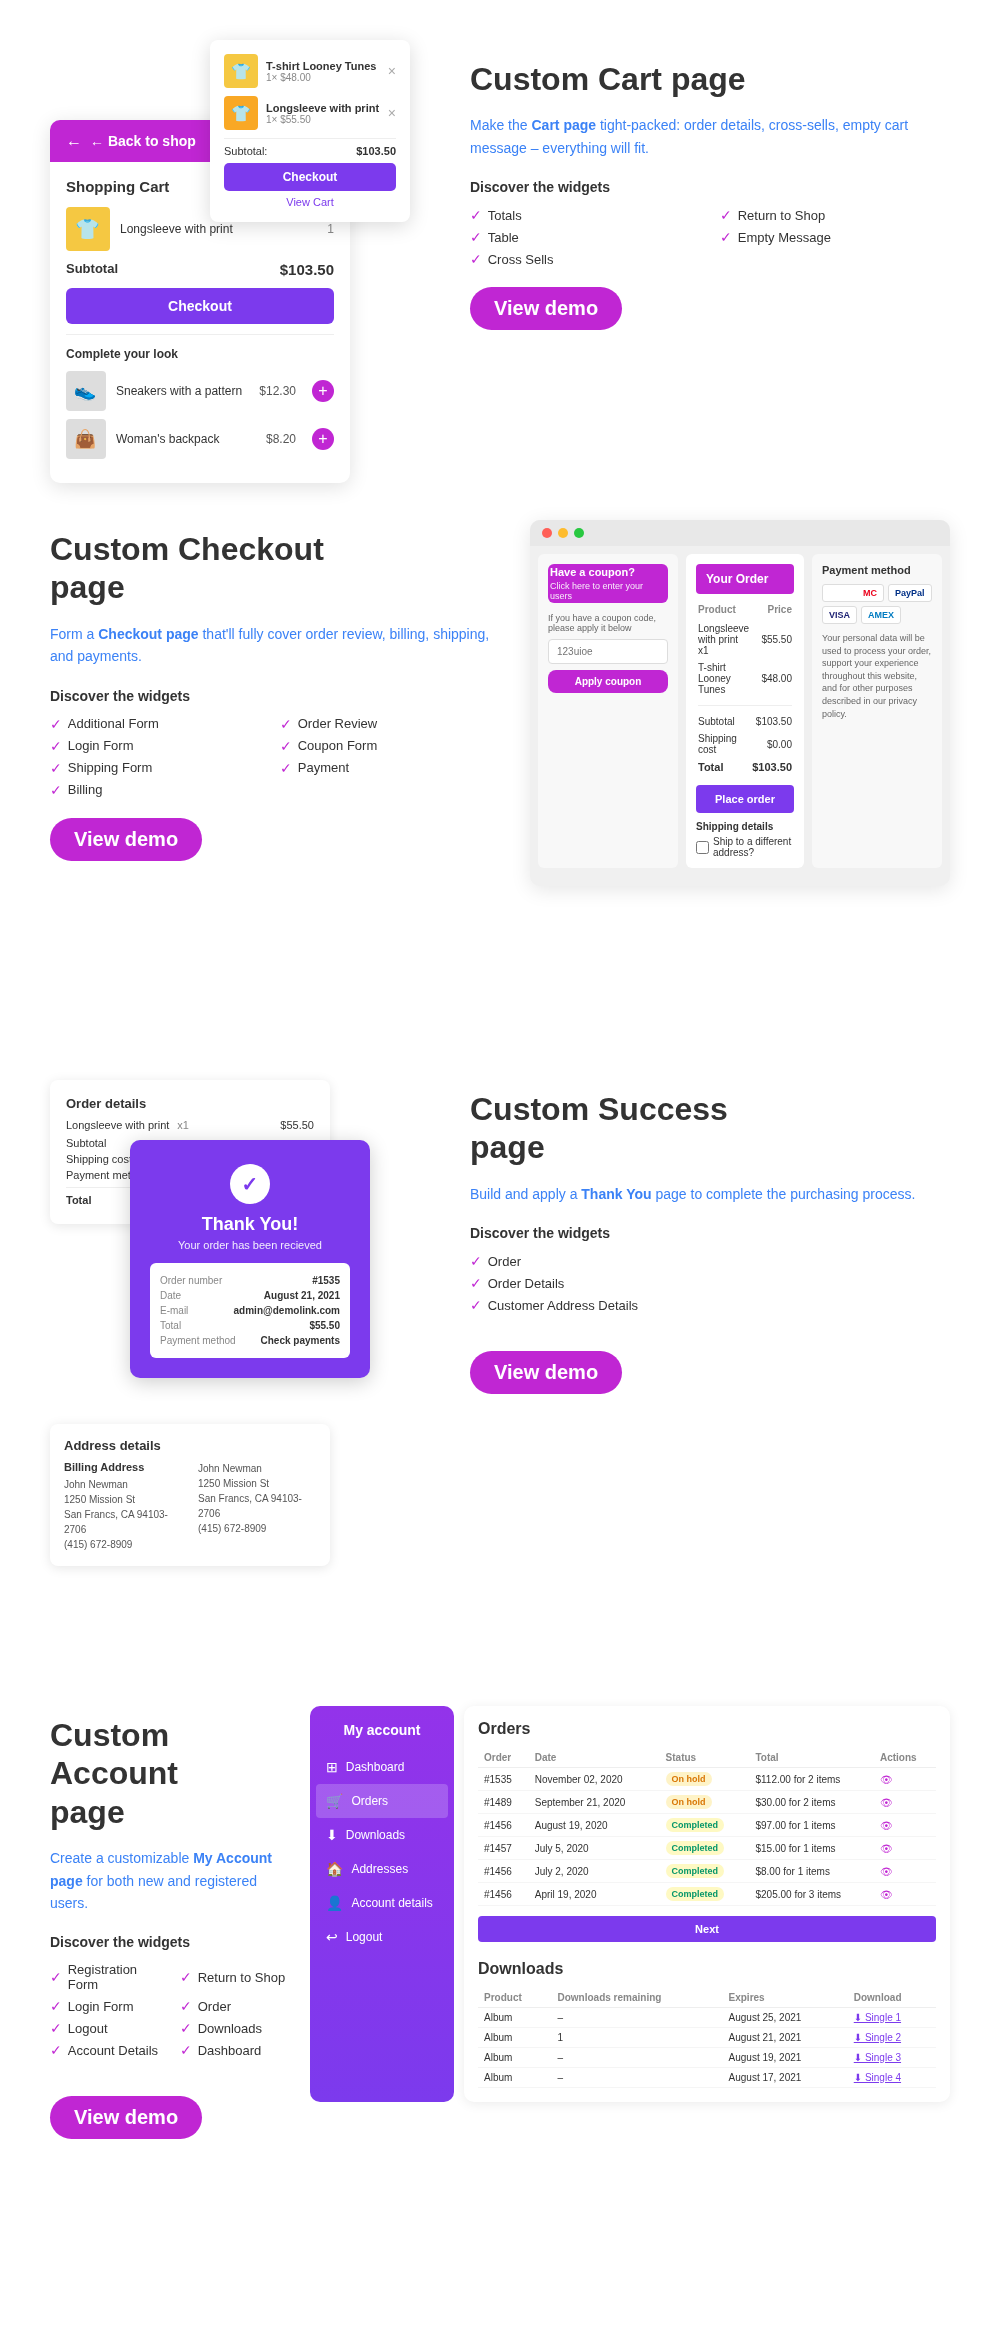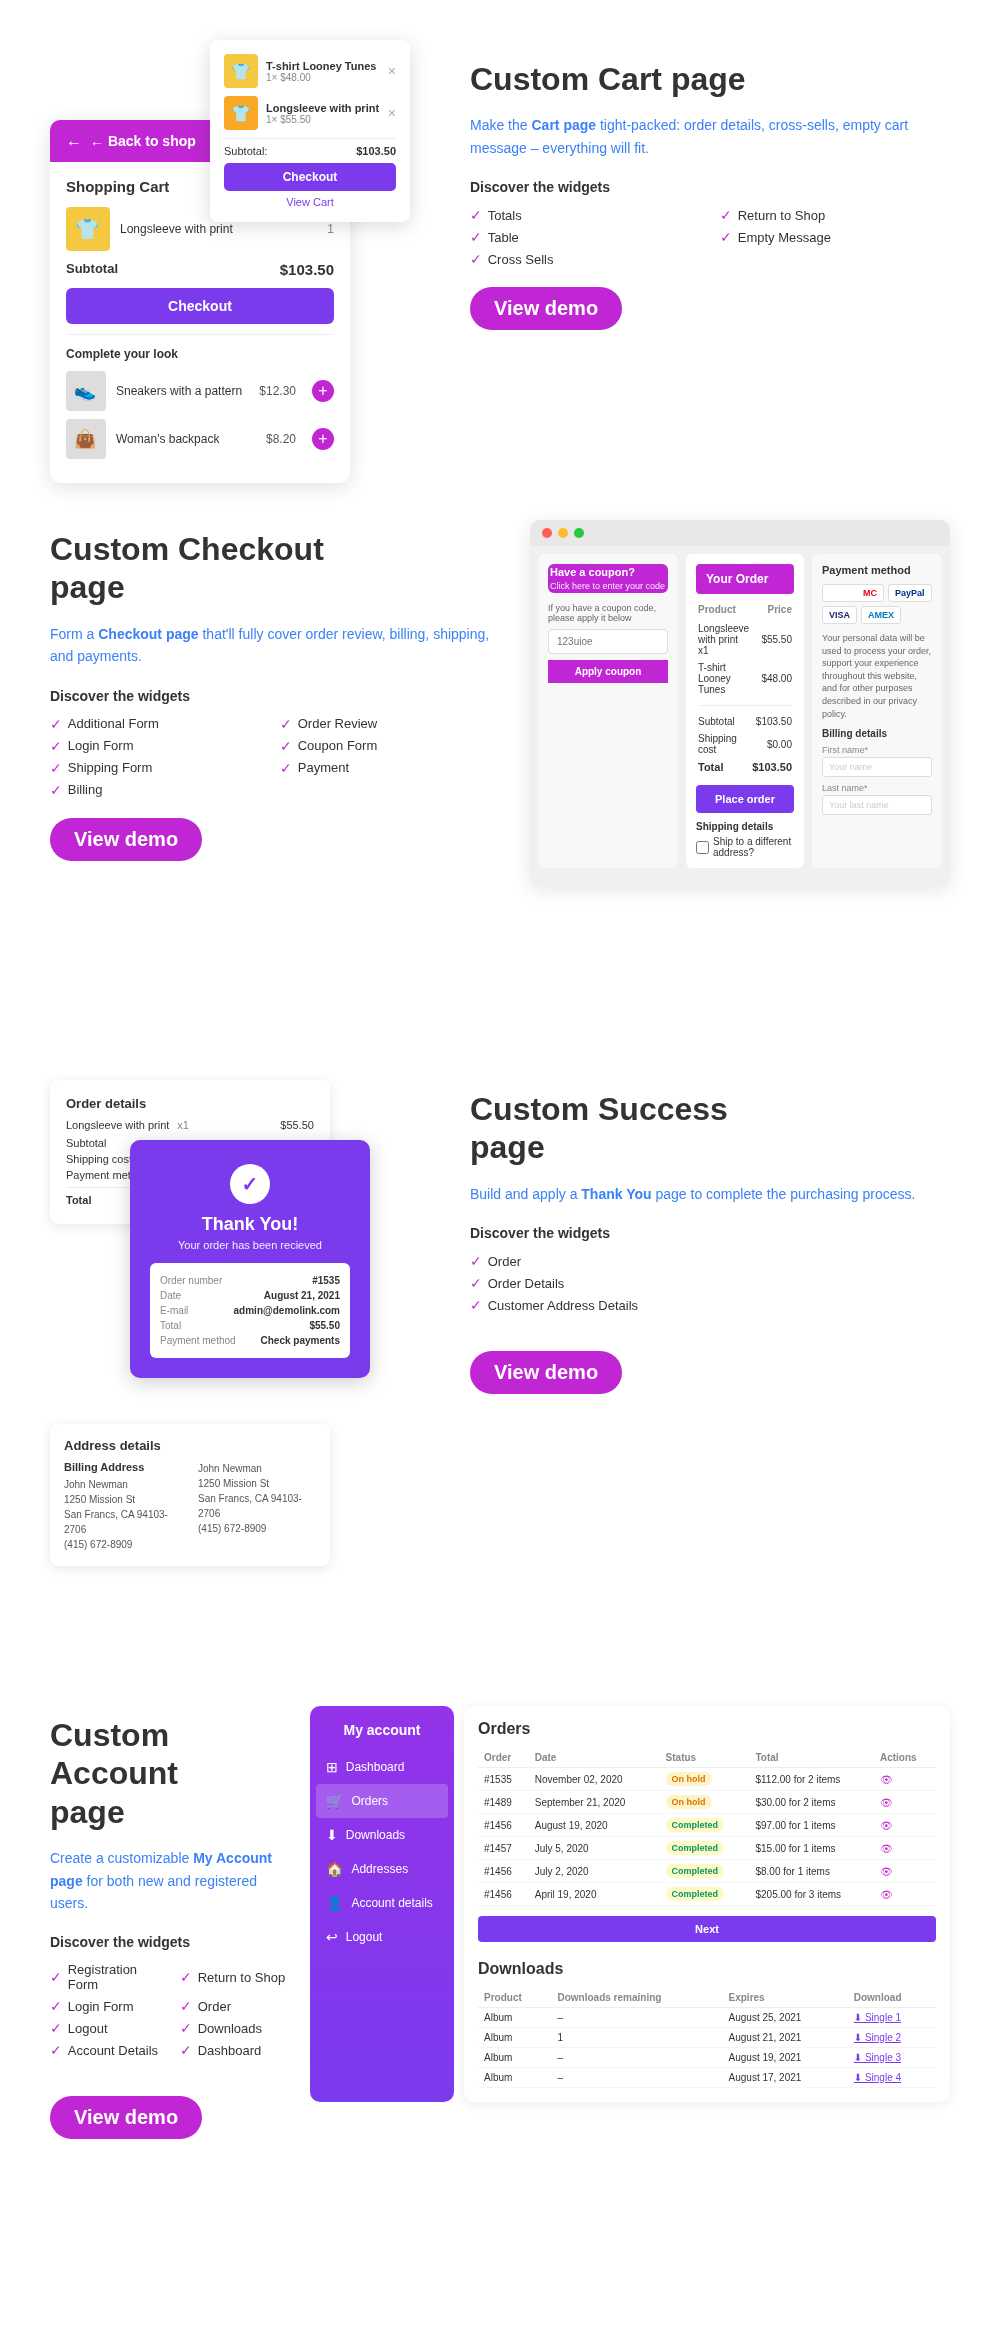--- a/index.html
+++ b/index.html
@@ -318,21 +318,21 @@
       padding: 6px 8px;
       font-size: 10px;
       color: #aaa;
       width: 100%;
       margin-bottom: 6px;
     }
     .coupon-apply-btn {
       background: #c026d3;
       color: #fff;
       border: none;
-      border-radius: 0;
+      border-radius: 8px;
       width: 100%;
       padding: 6px;
       font-size: 10px;
       cursor: pointer;
       font-weight: 600;
     }
     .checkout-order-col {
       flex: 1;
       background: #fff;
       border-radius: 6px;
@@ -705,21 +705,21 @@
       <div class="checkout-window-bar">
         <div class="win-dot win-dot-red"></div>
         <div class="win-dot win-dot-yellow"></div>
         <div class="win-dot win-dot-green"></div>
       </div>
       <div class="checkout-window-content">
 
         <div class="checkout-coupon-col">
           <div class="coupon-box">
             <div class="coupon-box-title">Have a coupon?</div>
-            <div style="font-size:9px;opacity:0.9;">Click here to enter your code</div>
+            <div style="font-size:9px;opacity:0.9;">Click here to enter your users</div>
           </div>
           <div style="font-size:9px;color:#666;margin-bottom:6px;">If you have a coupon code, please apply it below</div>
           <input class="coupon-input" type="text" placeholder="123uioe" style="">
           <button class="coupon-apply-btn">Apply coupon</button>
         </div>
 
         <div class="checkout-order-col">
           <div class="order-header">Your Order</div>
           <table class="order-table">
             <thead>
@@ -768,27 +768,20 @@
 
         <div class="checkout-payment-col">
           <div class="payment-title">Payment method</div>
           <div class="payment-methods">
             <div class="payment-card payment-card-mastercard">MC</div>
             <div class="payment-card payment-card-paypal">PayPal</div>
             <div class="payment-card payment-card-visa">VISA</div>
             <div class="payment-card payment-card-amex">AMEX</div>
           </div>
           <div class="payment-note">Your personal data will be used to process your order, support your experience throughout this website, and for other purposes described in our privacy policy.</div>
-          <div class="billing-section">
-            <div class="billing-title">Billing details</div>
-            <div class="billing-field-label">First name*</div>
-            <div class="billing-field-input">Your name</div>
-            <div class="billing-field-label">Last name*</div>
-            <div class="billing-field-input">Your last name</div>
-          </div>
         </div>
       </div>
     </div>
   </div>
 </div>
 
 <div class="section-divider"></div>
 
 <div class="section-success">
 

